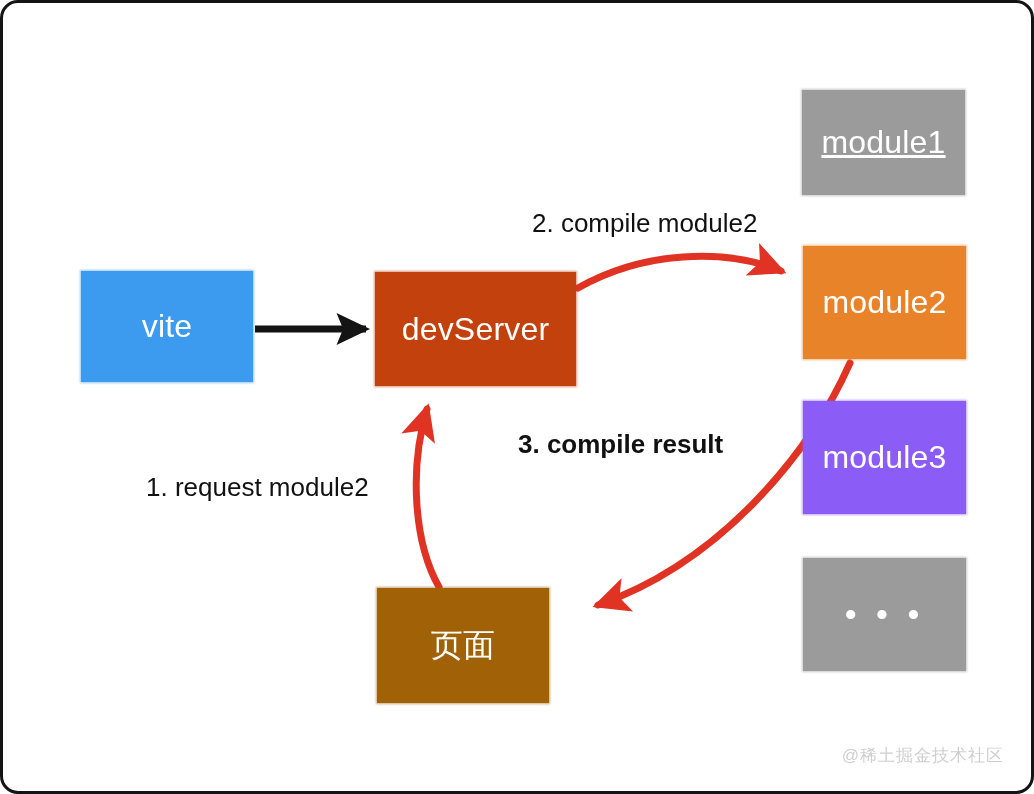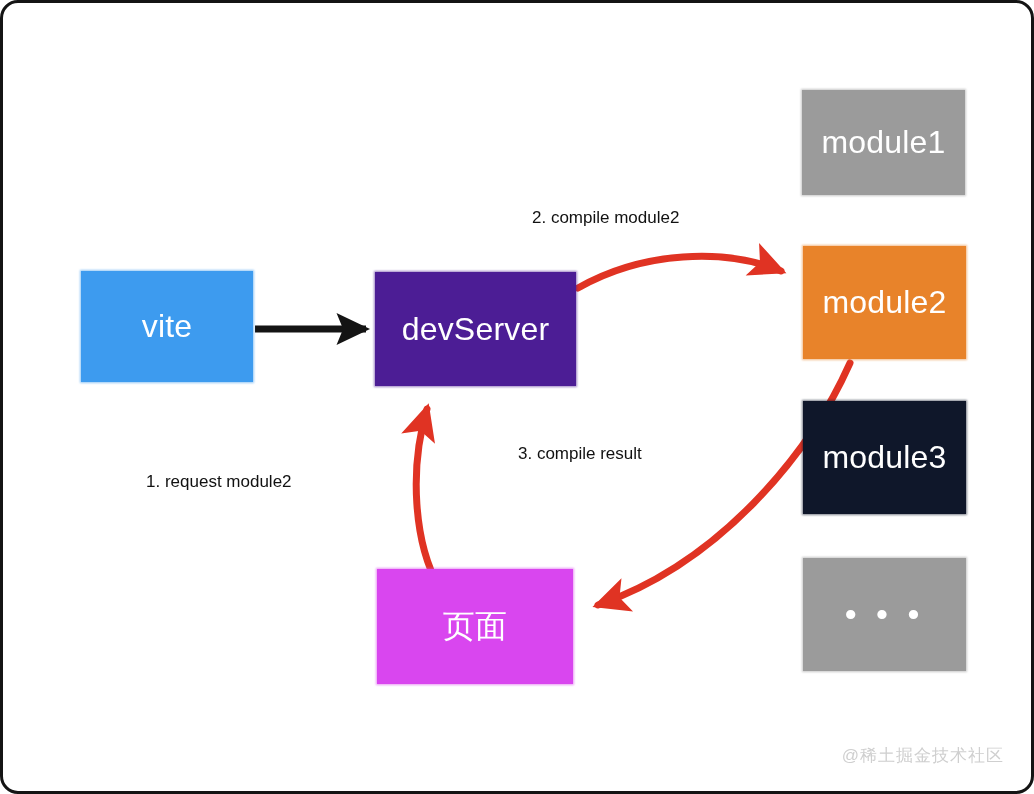--- a/index.html
+++ b/index.html
@@ -43,38 +43,38 @@
     content: "";
     position: absolute;
     left: -1px; top: -1px; right: -1px; bottom: -1px;
     background: inherit;
     opacity: .55;
     filter: blur(0.8px);
     z-index: -1;
   }
 
   #node-vite      { left: 78px;  top: 268px; width: 172px; height: 111px; background: #3d9bef; }
-  #node-devserver { left: 372px; top: 269px; width: 201px; height: 114px; background: #4c1d95; }
-  #node-page      { left: 374px; top: 566px; width: 196px; height: 115px; background: #d946ef; }
-  #node-module1   { left: 799px; top: 87px;  width: 163px; height: 105px; background: #9b9b9b; }
+  #node-devserver { left: 372px; top: 269px; width: 201px; height: 114px; background: #c2410c; }
+  #node-page      { left: 374px; top: 585px; width: 172px; height: 115px; background: #a16207; }
+  #node-module1   { left: 799px; top: 87px;  width: 163px; height: 105px; background: #9b9b9b; text-decoration: underline; }
   #node-module2   { left: 800px; top: 243px; width: 163px; height: 113px; background: #e8832a; }
-  #node-module3   { left: 800px; top: 398px; width: 163px; height: 113px; background: #0f172a; }
+  #node-module3   { left: 800px; top: 398px; width: 163px; height: 113px; background: #8b5cf6; }
   #node-ellipsis  { left: 800px; top: 555px; width: 163px; height: 113px; background: #9b9b9b;
                     font-size: 34px; letter-spacing: 5px; line-height: 0.4; }
 
   .edge-label {
     position: absolute;
     color: #111111;
-    font-size: 17px;
+    font-size: 26px;
     white-space: nowrap;
     z-index: 4;
   }
   #label-step1 { left: 143px; top: 469px; text-align: right; }
   #label-step2 { left: 529px; top: 205px; }
-  #label-step3 { left: 515px; top: 441px; }
+  #label-step3 { left: 515px; top: 426px; font-weight: bold; }
 
   #svg-edges {
     position: absolute;
     left: 0; top: 0;
     width: 1034px;
     height: 794px;
     z-index: 2;
   }
 
   #watermark {

